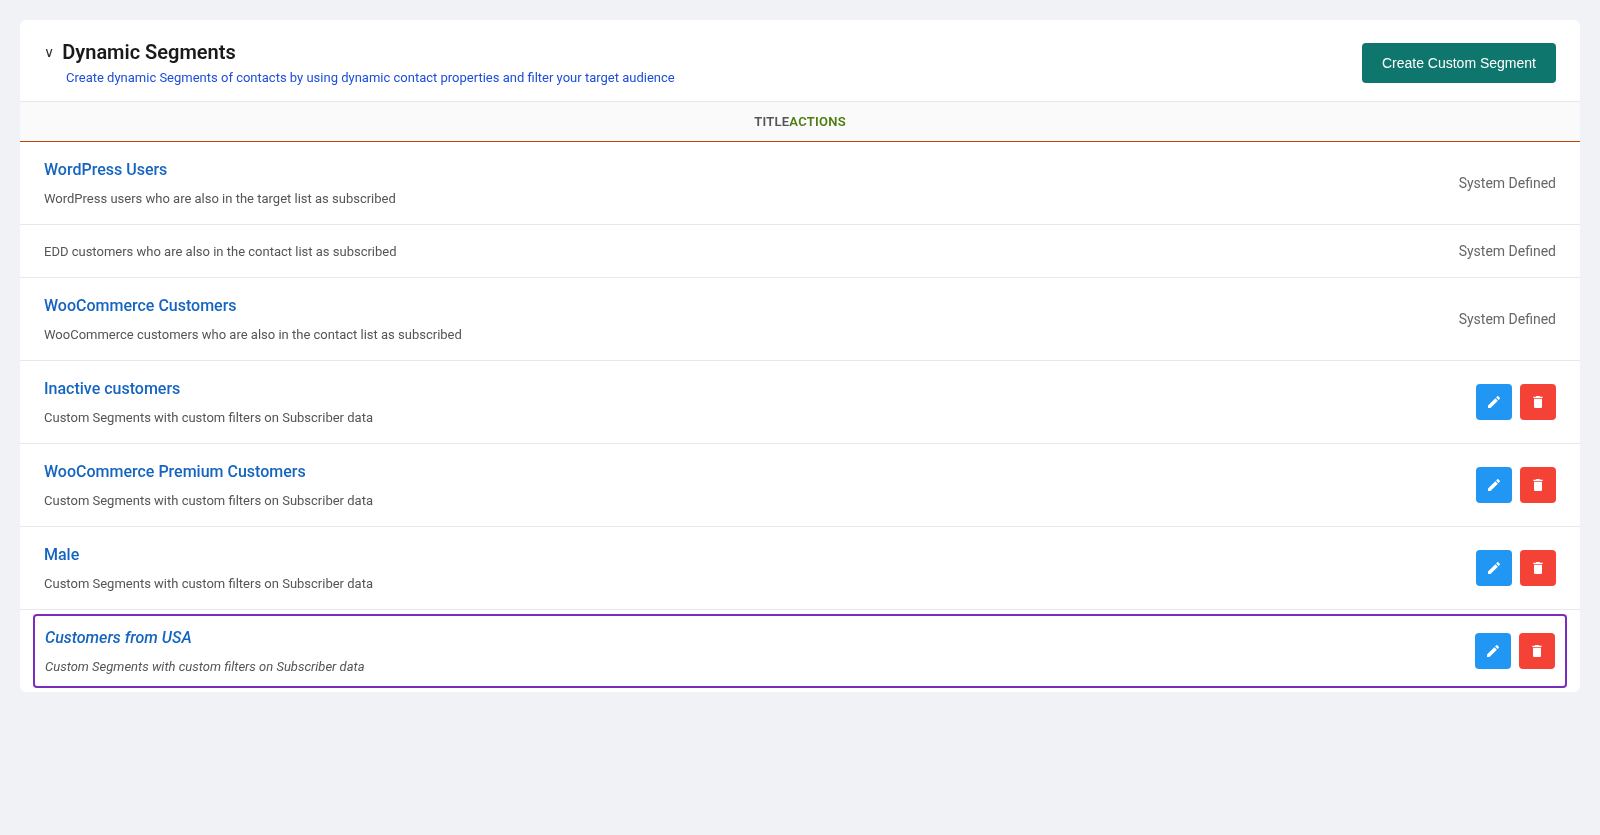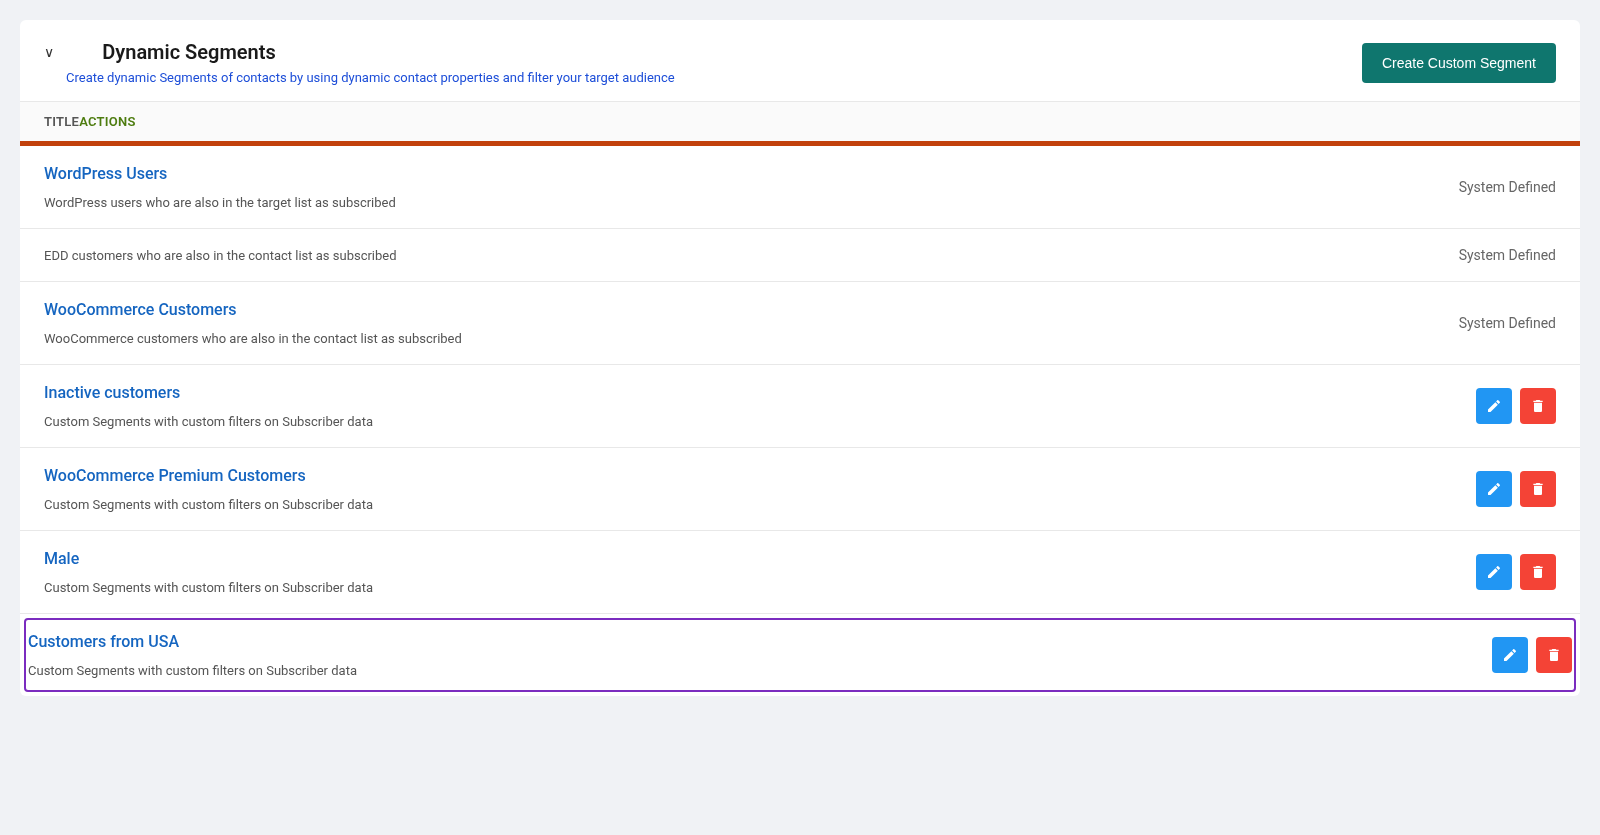--- a/index.html
+++ b/index.html
@@ -53,21 +53,20 @@
 
     .chevron-icon {
       color: #333;
       font-size: 14px;
     }
 
     .page-title {
       font-size: 20px;
       font-weight: 600;
       color: #1a1a1a;
-      margin-left: 40px;
     }
 
     .page-subtitle {
       font-size: 13px;
       color: #1d4ed8;
       margin-left: 22px;
     }
 
     .create-button {
       background: #0f766e;
@@ -77,23 +76,23 @@
       padding: 12px 20px;
       font-size: 14px;
       font-weight: 500;
       cursor: pointer;
       white-space: nowrap;
       align-self: center;
     }
 
     .table-header {
       display: flex;
-      justify-content: flex-start;
+      justify-content: center;
       padding: 12px 24px;
-      border-bottom: 5px solid #c2410c;
+      border-bottom: 1px solid #c2410c;
       background: #fafafa;
     }
 
     .col-title {
       font-size: 13px;
       font-weight: 600;
       color: #555;
       text-transform: uppercase;
       letter-spacing: 0.02em;
     }
@@ -115,22 +114,23 @@
     }
 
     .segment-row:last-child {
       border-bottom: none;
     }
 
     .segment-row.highlighted {
       outline: 2px solid #7b2cbf;
       outline-offset: -2px;
       border-radius: 4px;
-      margin: 4px 4px;
-      padding: 14px 4px;
+      margin: 4px 13px;
+      padding: 14px 12px;
+      font-style: italic;
     }
 
     .segment-info {
       display: flex;
       flex-direction: column;
       gap: 12px;
     }
 
     .segment-name {
       font-size: 16px;

